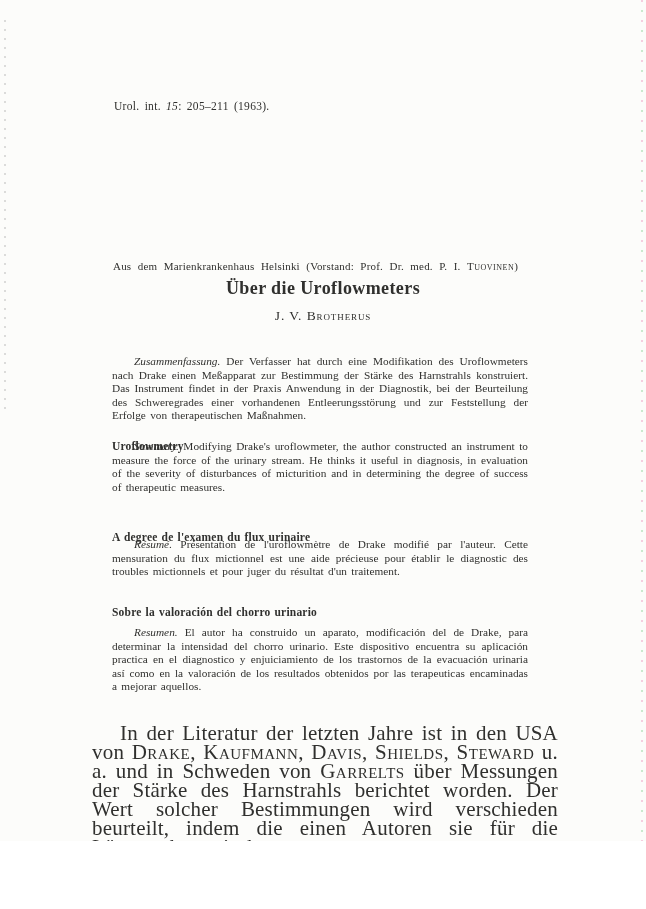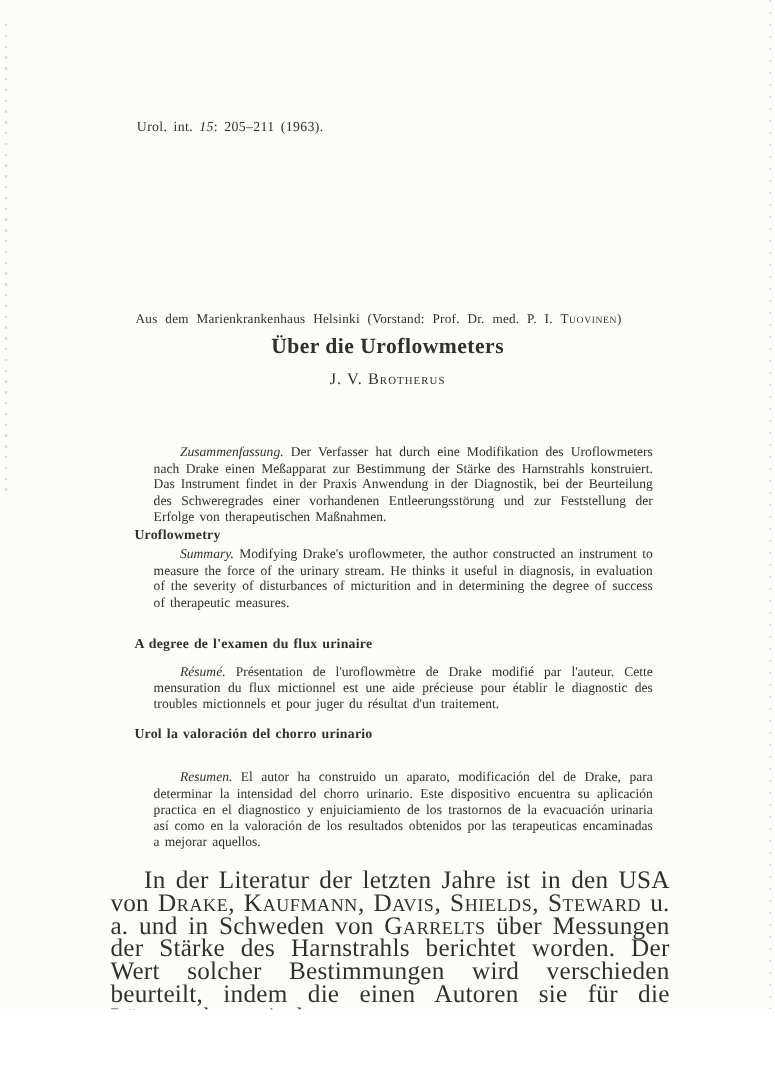--- a/index.html
+++ b/index.html
@@ -25,21 +25,21 @@
   .title {
     position:absolute; left:0; right:0; top:278px; margin:0;
     text-align:center; font-size:18px; font-weight:700; letter-spacing:0.4px;
   }
   .author {
     position:absolute; left:0; right:0; top:308px;
     text-align:center; font-size:13.5px;
     font-variant:small-caps; letter-spacing:0.9px;
   }
   .abs {
-    position:absolute; left:112px; width:416px; margin:16px;
+    position:absolute; left:112px; width:416px; margin:0;
     font-size:11.3px; line-height:13.6px;
     text-align:justify; text-indent:22px;
     word-spacing:1.5px;
   }
   .abs-h {
     position:absolute; left:112px; width:416px; margin:0;
     font-size:11.5px; font-weight:700; 
     letter-spacing:0.2px; word-spacing:1px;
   }
   .bodytext {
@@ -87,18 +87,18 @@
   <div class="author">J. V. Brotherus</div>
 
   <p class="abs" style="top:355px"><span class="it">Zusammenfassung.</span><span> Der Verfasser hat durch eine Modifikation des Uroflowmeters nach Drake einen Meßapparat zur Bestimmung der Stärke des Harnstrahls konstruiert. Das Instrument findet in der Praxis Anwendung in der Diagnostik, bei der Beurteilung des Schweregrades einer vorhandenen Entleerungsstörung und zur Feststellung der Erfolge von therapeutischen Maßnahmen.</span></p>
 
   <h2 class="abs-h" style="top:440px">Uroflowmetry</h2>
   <p class="abs" style="top:440px"><span class="it">Summary.</span><span> Modifying Drake's uroflowmeter, the author constructed an instrument to measure the force of the urinary stream. He thinks it useful in diagnosis, in evaluation of the severity of disturbances of micturition and in determining the degree of success of therapeutic measures.</span></p>
 
   <h2 class="abs-h" style="top:531px">A degree de l'examen du flux urinaire</h2>
   <p class="abs" style="top:538px"><span class="it">Résumé.</span><span> Présentation de l'uroflowmètre de Drake modifié par l'auteur. Cette mensuration du flux mictionnel est une aide précieuse pour établir le diagnostic des troubles mictionnels et pour juger du résultat d'un traitement.</span></p>
 
-  <h2 class="abs-h" style="top:606px">Urol la valoración del chorro urinario</h2>
+  <h2 class="abs-h" style="top:606px">Sobre la valoración del chorro urinario</h2>
   <p class="abs" style="top:626px"><span class="it">Resumen.</span><span> El autor ha construido un aparato, modificación del de Drake, para determinar la intensidad del chorro urinario. Este dispositivo encuentra su aplicación practica en el diagnostico y enjuiciamiento de los trastornos de la evacuación urinaria así como en la valoración de los resultados obtenidos por las terapeuticas encaminadas a mejorar aquellos.</span></p>
 
   <p class="bodytext"><span>In der Literatur der letzten Jahre ist in den USA von </span><span class="sc">Drake</span><span>, </span><span class="sc">Kaufmann</span><span>, </span><span class="sc">Davis</span><span>, </span><span class="sc">Shields</span><span>, </span><span class="sc">Steward</span><span> u. a. und in Schweden von </span><span class="sc">Garrelts</span><span> über Messungen der Stärke des Harnstrahls berichtet worden. Der Wert solcher Bestimmungen wird verschieden beurteilt, indem die einen Autoren sie für die Lösung theoretischer</span></p>
 
 </div>
 
 </body></html>

